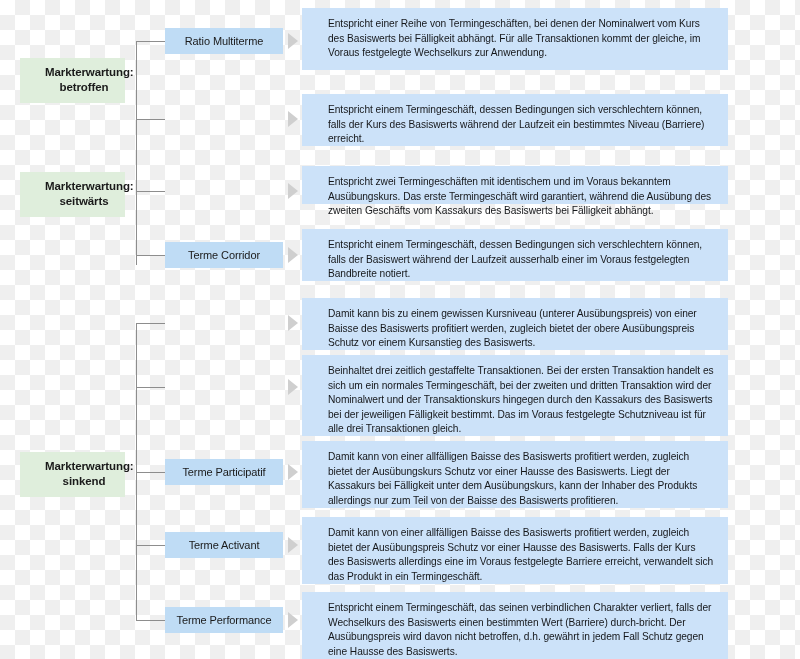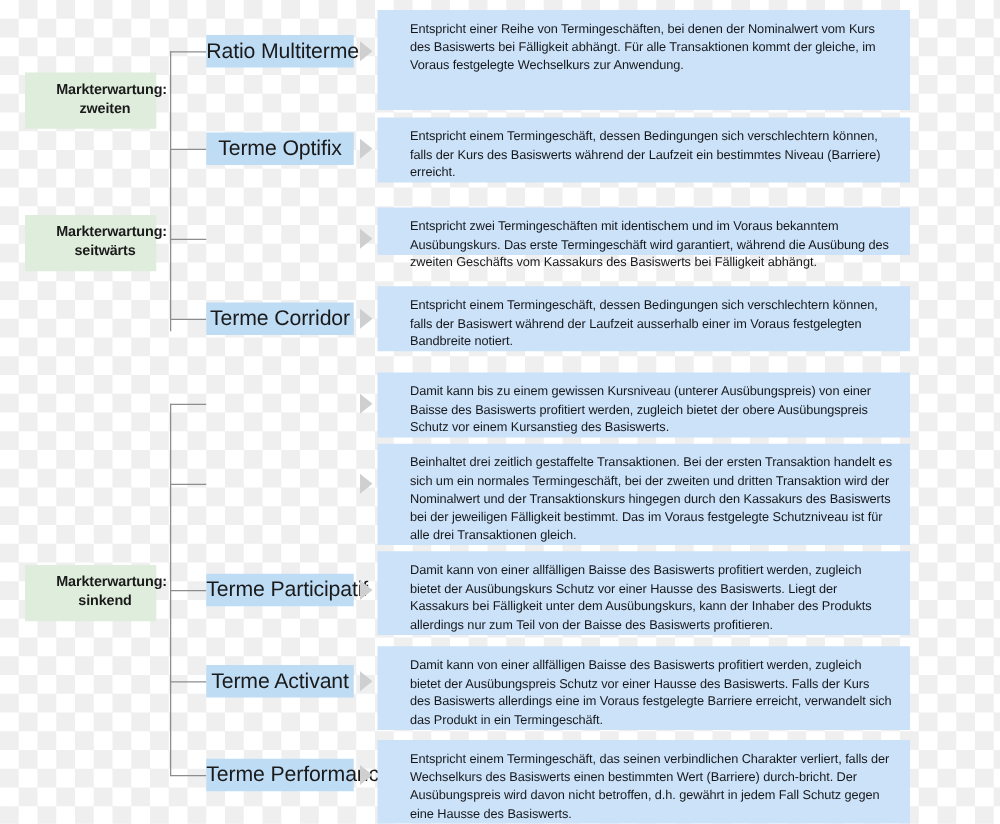--- a/index.html
+++ b/index.html
@@ -51,21 +51,21 @@
   }
 
   
   .product-box {
     position: absolute;
     left: 165px;
     width: 118px;
     height: 26px;
     background: #bfdcf5;
     color: #1a1a1a;
-    font-size: 17px;
+    font-size: 11px;
     line-height: 26px;
     text-align: center;
     box-sizing: border-box;
     white-space: nowrap;
     letter-spacing: -0.1px;
   }
 
   
   .arrow-icon {
     position: absolute;
@@ -120,38 +120,37 @@
 
   <div class="spine" style="top:323px; height:297px;"></div>
   <div class="branch" style="top:323px;"></div>
   <div class="branch" style="top:387px;"></div>
   <div class="branch" style="top:472px;"></div>
   <div class="branch" style="top:545px;"></div>
   <div class="branch" style="top:620px;"></div>
 
   <div class="group-label" style="top:58px;">
     <span class="gl-line">Markterwartung:</span>
-    <span class="gl-line sub">zweiten</span>
+    <span class="gl-line sub">betroffen</span>
   </div>
 
   <div class="group-label" style="top:172px;">
     <span class="gl-line">Markterwartung:</span>
     <span class="gl-line sub">seitwärts</span>
   </div>
 
   <div class="group-label" style="top:452px;">
     <span class="gl-line">Markterwartung:</span>
     <span class="gl-line sub">sinkend</span>
   </div>
 
   <div class="product-box" style="top:28px;">Ratio Multiterme</div>
   <div class="arrow-icon" style="top:33px;"></div>
-  <div class="desc-box" style="top:8px; height:80px;">Entspricht einer Reihe von Termingeschäften, bei denen der Nominalwert vom Kurs des Basiswerts bei Fälligkeit abhängt. Für alle Transaktionen kommt der gleiche, im Voraus festgelegte Wechselkurs zur Anwendung.</div>
+  <div class="desc-box" style="top:8px; height:62px;">Entspricht einer Reihe von Termingeschäften, bei denen der Nominalwert vom Kurs des Basiswerts bei Fälligkeit abhängt. Für alle Transaktionen kommt der gleiche, im Voraus festgelegte Wechselkurs zur Anwendung.</div>
 
-  <div class="product-box" style="top:106px;">Terme Optifix</div>
   <div class="arrow-icon" style="top:111px;"></div>
   <div class="desc-box" style="top:94px; height:52px;">Entspricht einem Termingeschäft, dessen Bedingungen sich verschlechtern können, falls der Kurs des Basiswerts während der Laufzeit ein bestimmtes Niveau (Barriere) erreicht.</div>
 
   <div class="arrow-icon" style="top:183px;"></div>
   <div class="desc-box" style="top:166px; height:38px;">Entspricht zwei Termingeschäften mit identischem und im Voraus bekanntem Ausübungskurs. Das erste Termingeschäft wird garantiert, während die Ausübung des zweiten Geschäfts vom Kassakurs des Basiswerts bei Fälligkeit abhängt.</div>
 
   <div class="product-box" style="top:242px;">Terme Corridor</div>
   <div class="arrow-icon" style="top:247px;"></div>
   <div class="desc-box" style="top:229px; height:52px;">Entspricht einem Termingeschäft, dessen Bedingungen sich verschlechtern können, falls der Basiswert während der Laufzeit ausserhalb einer im Voraus festgelegten Bandbreite notiert.</div>
 

